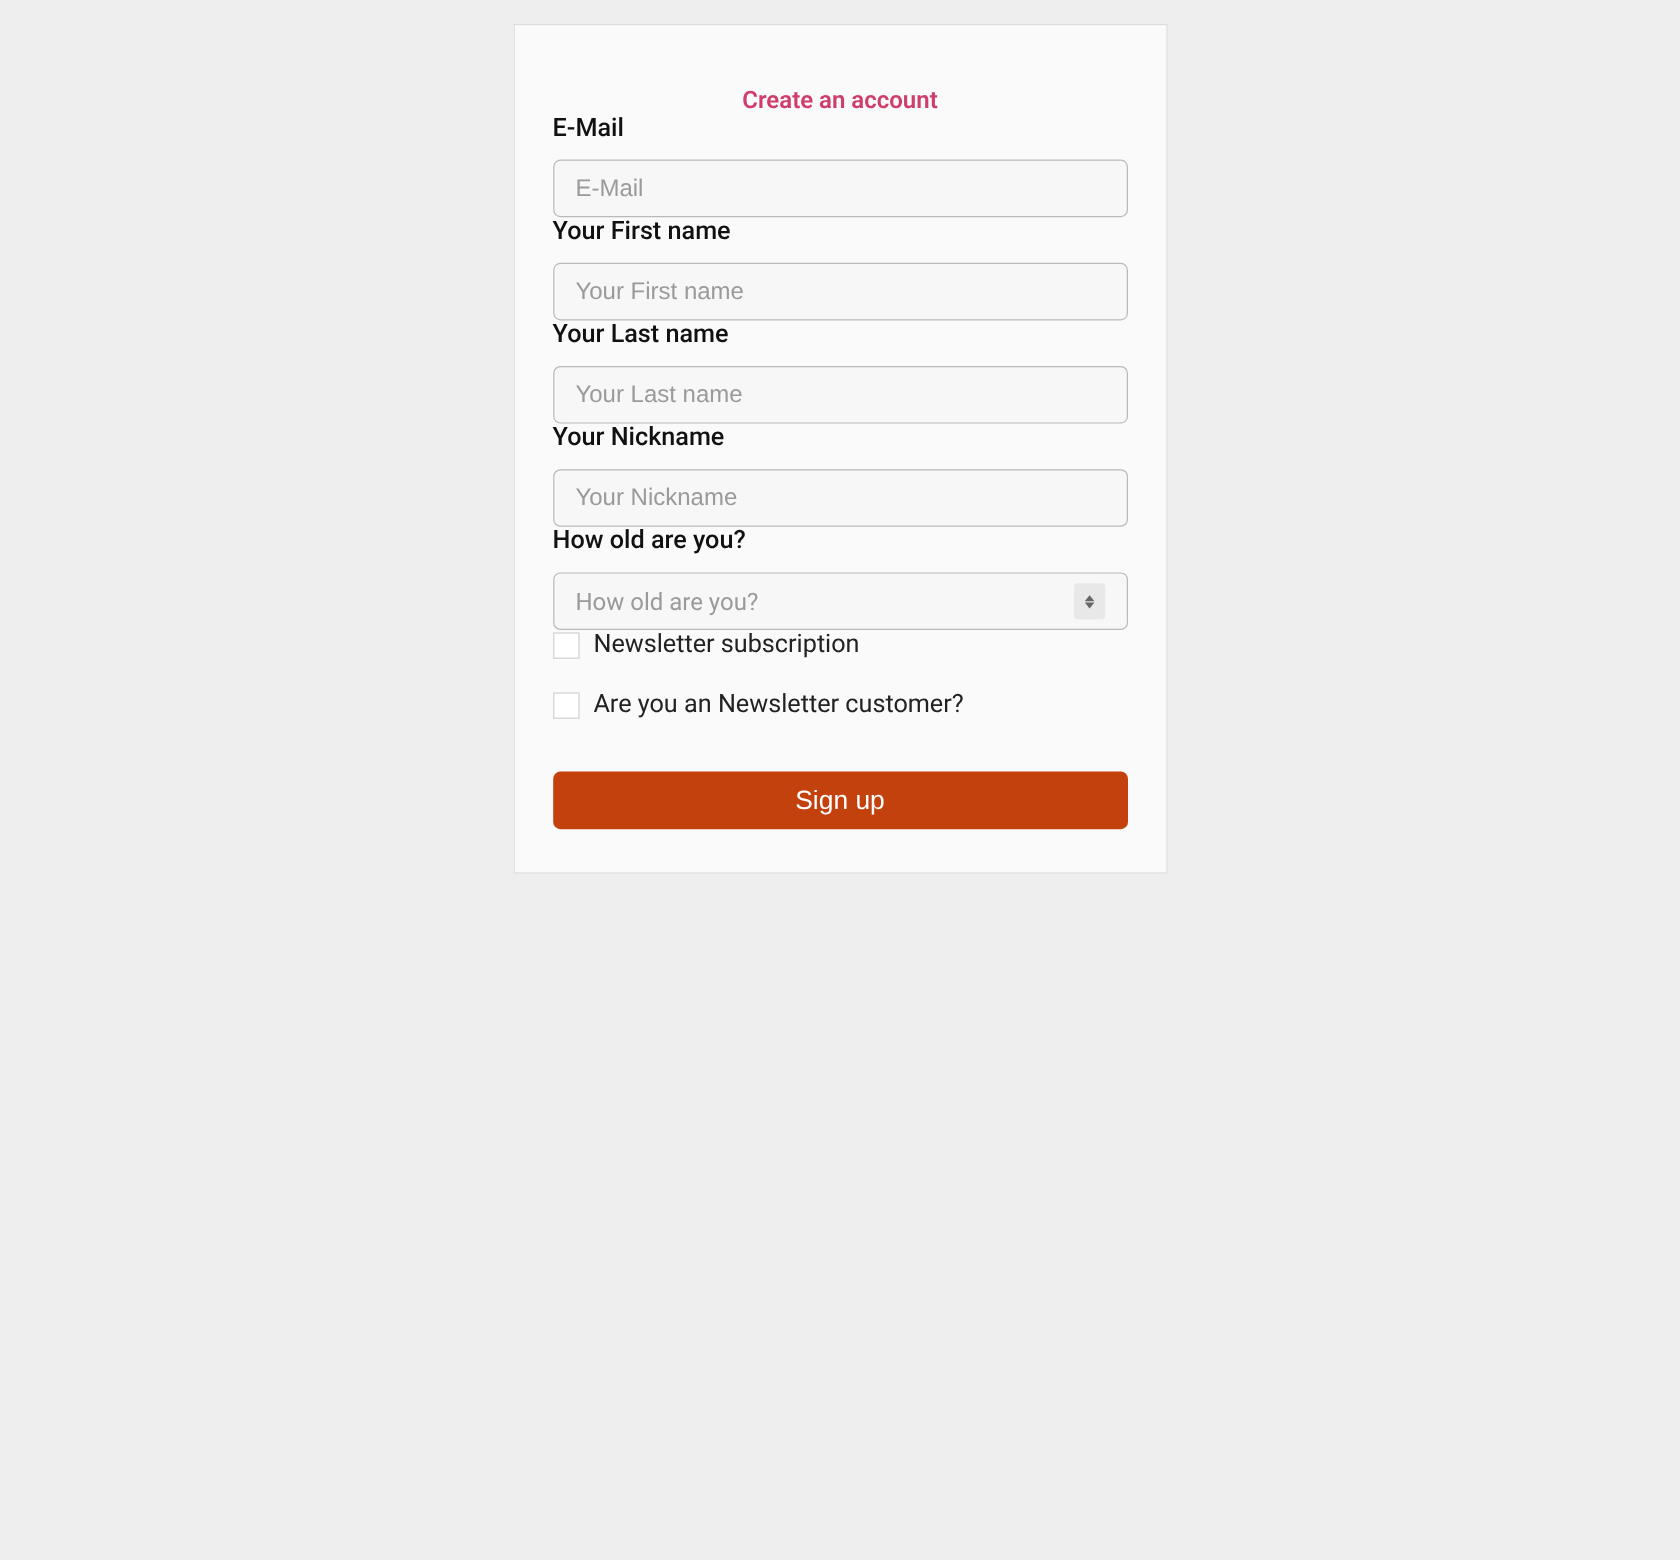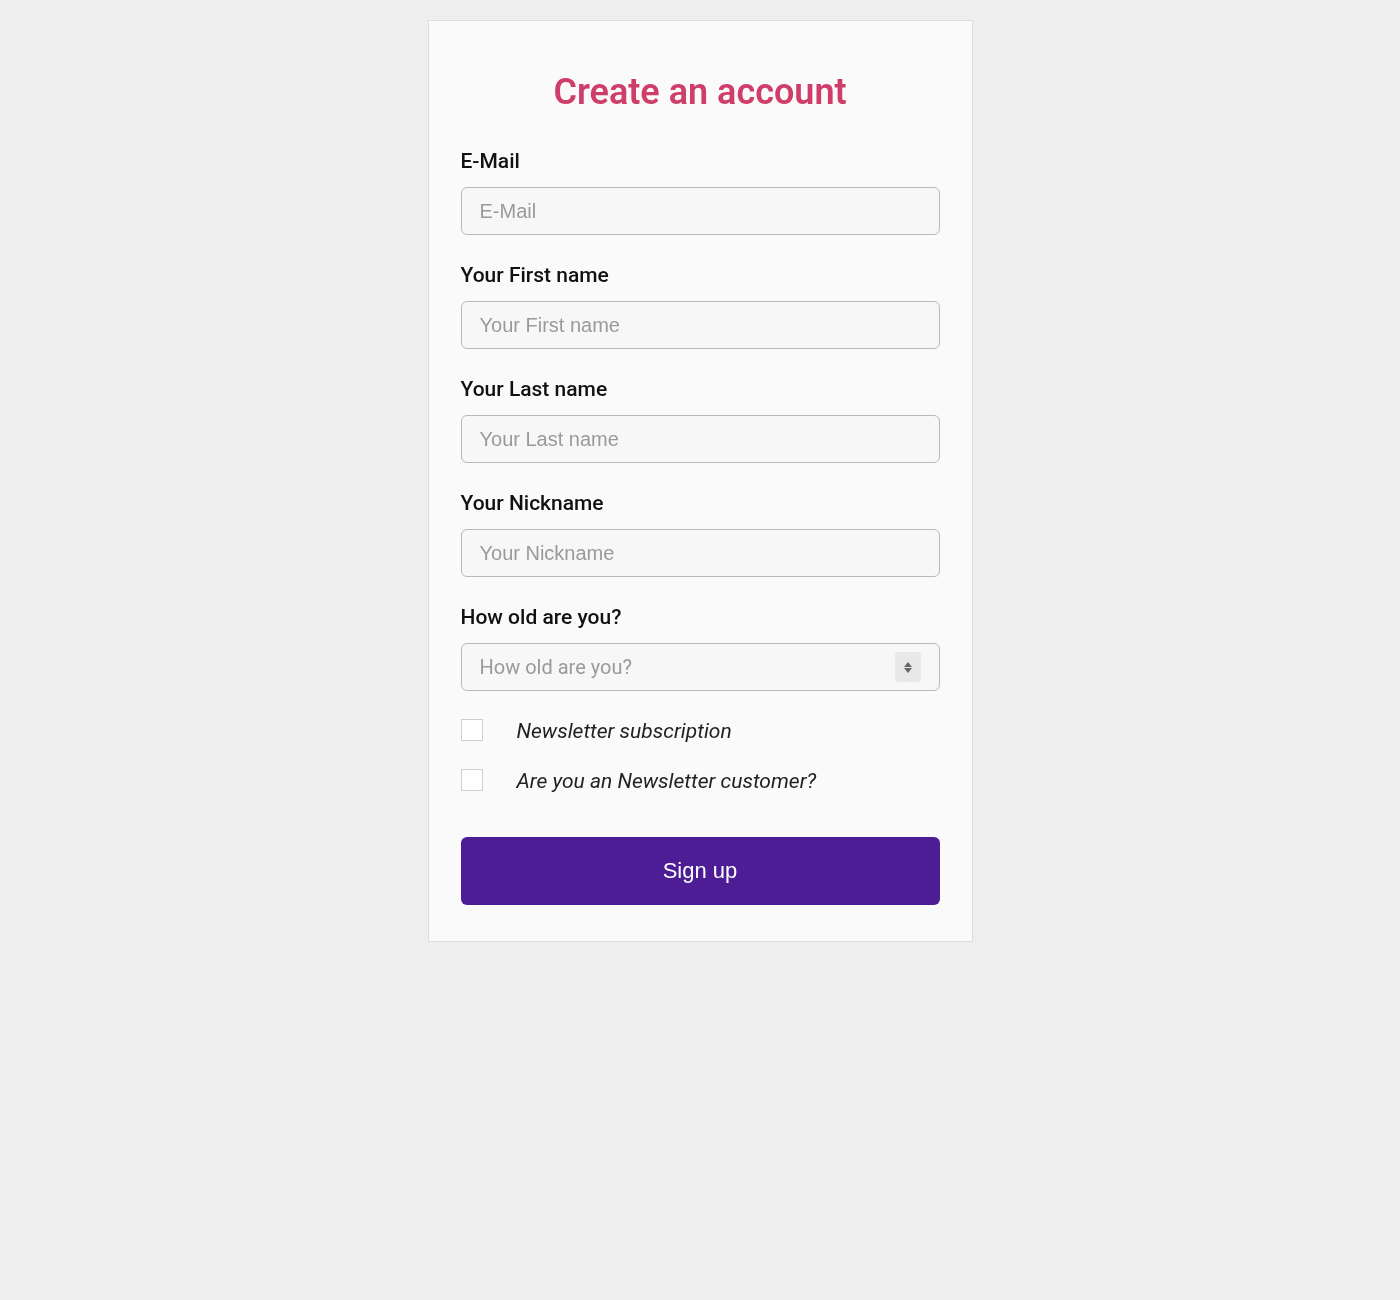--- a/index.html
+++ b/index.html
@@ -17,26 +17,24 @@
     .card {
       width: 545px;
       margin: 0 auto;
       background: #fafafa;
       border: 1px solid #ddd;
       padding: 50px 32px 36px 32px;
     }
     .title {
       text-align: center;
       color: #cf3d6b;
-      font-size: 36px;
+      font-size: 20px;
       font-weight: 600;
-      margin-bottom: 36px;
     }
     .field {
-      margin-bottom: 28px;
     }
     .field-label {
       display: block;
       font-size: 21px;
       font-weight: 500;
       color: #111;
       margin-bottom: 14px;
     }
     .required-star {
       color: #cf3d6b;
@@ -81,41 +79,40 @@
     .chev {
       width: 0;
       height: 0;
       border-left: 4px solid transparent;
       border-right: 4px solid transparent;
     }
     .chev.up { border-bottom: 5px solid #666; }
     .chev.down { border-top: 5px solid #666; }
     .check-row {
       display: flex;
-      align-items: flex-start;
-      gap: 34px;
+      align-items: flex-end;
+      gap: 12px;
       margin-bottom: 26px;
-      font-style: italic;
     }
     .checkbox {
       width: 22px;
       height: 22px;
       border: 1px solid #cfcfcf;
       background: #fff;
       cursor: pointer;
       flex-shrink: 0;
     }
     .check-label {
       font-size: 21px;
       color: #222;
     }
     .submit-btn {
       width: 100%;
-      height: 68px;
-      background: #4c1d95;
+      height: 48px;
+      background: #c2410c;
       color: #fff;
       border: none;
       border-radius: 6px;
       font-size: 22px;
       font-weight: 500;
       cursor: pointer;
       margin-top: 18px;
     }
   </style>
 </head>

